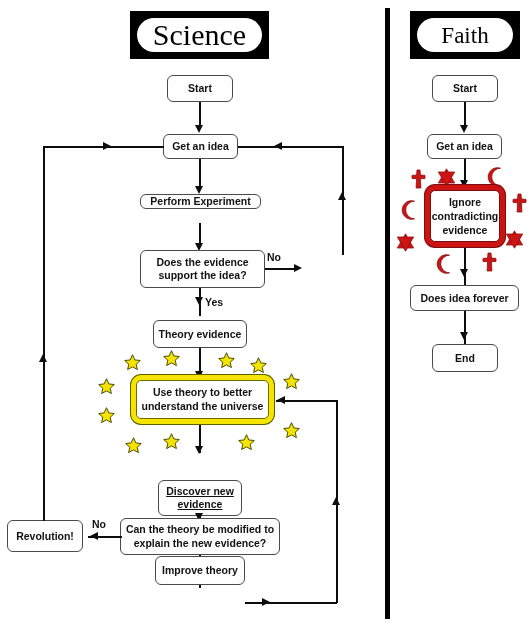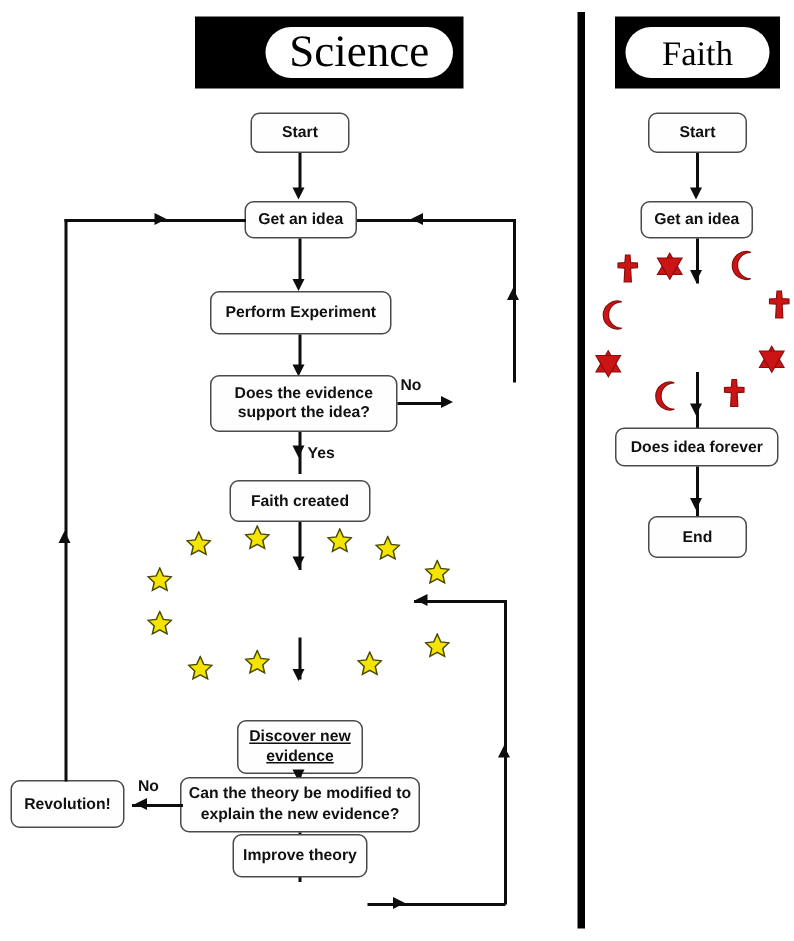--- a/index.html
+++ b/index.html
@@ -13,21 +13,21 @@
   
   .banner{
     position:absolute;background:#000;display:flex;align-items:center;justify-content:center;
   }
   .banner-inner{
     background:#fff;border-radius:22px;width:calc(100% - 14px);height:calc(100% - 14px);
     display:flex;align-items:center;justify-content:center;
     font-family:"Liberation Serif", serif;
     color:#000;line-height:1;
   }
-  #banner-science{left:130px;top:11px;width:139px;height:48px;padding-left:40px;}
+  #banner-science{left:130px;top:11px;width:139px;height:48px;}
   #banner-science .banner-inner{font-size:30px;}
   #banner-faith{left:410px;top:11px;width:110px;height:48px;}
   #banner-faith .banner-inner{font-size:23px;}
 
   
   .node{
     position:absolute;box-sizing:border-box;
     background:#fefefe;border:1px solid #4a4a4a;border-radius:6px;
     display:flex;align-items:center;justify-content:center;text-align:center;
     font-size:10.5px;font-weight:bold;color:#111;line-height:1.22;
@@ -91,42 +91,42 @@
   <div class="node" style="left:167px;top:75px;width:66px;height:27px;">Start</div>
 
   <div class="ln lnv" style="left:199px;top:102px;height:24px;"></div>
   <div class="arw arw-d" style="left:195.3px;top:125px;"></div>
 
   <div class="node" style="left:163px;top:134px;width:75px;height:25px;">Get an idea</div>
 
   <div class="ln lnv" style="left:199px;top:159px;height:28px;"></div>
   <div class="arw arw-d" style="left:195.3px;top:186px;"></div>
 
-  <div class="node" style="left:140px;top:194px;width:121px;height:29px;">Perform Experiment</div>
+  <div class="node" style="left:140px;top:194px;width:121px;height:15px;">Perform Experiment</div>
 
   <div class="ln lnv" style="left:199px;top:223px;height:22px;"></div>
   <div class="arw arw-d" style="left:195.3px;top:243px;"></div>
 
   <div class="node two-line" style="left:140px;top:250px;width:125px;height:38px;">Does the evidence support the idea?</div>
 
   <div class="ln lnh" style="left:265px;top:268px;width:30px;"></div>
   <div class="arw arw-r" style="left:294px;top:264.3px;"></div>
   <div class="edge-label" style="left:267px;top:251px;">No</div>
 
 
   <div class="ln lnv" style="left:342px;top:146px;height:109px;"></div>
   <div class="ln lnh" style="left:238px;top:146px;width:106px;"></div>
   <div class="arw arw-l" style="left:274px;top:142.3px;"></div>
   <div class="arw arw-u" style="left:338.3px;top:192px;"></div>
 
   <div class="ln lnv" style="left:199px;top:288px;height:28px;"></div>
   <div class="arw arw-d" style="left:195.3px;top:297px;"></div>
   <div class="edge-label" style="left:205px;top:296px;">Yes</div>
 
-  <div class="node" style="left:153px;top:320px;width:94px;height:28px;">Faith created</div>
+  <div class="node" style="left:153px;top:320px;width:94px;height:28px;">Theory evidence</div>
 
   <div class="ln lnv" style="left:199px;top:348px;height:32px;"></div>
   <div class="arw arw-d" style="left:195.3px;top:371px;"></div>
 
   <svg class="star" style="left:124px;top:354px;" width="17" height="17" viewBox="0 0 24 24">
       <polygon points="12,1 15.3,8.4 23,9.2 17.2,14.5 18.9,22 12,18.1 5.1,22 6.8,14.5 1,9.2 8.7,8.4" fill="#f5e400" stroke="#4a4a00" stroke-width="1.4"></polygon>
     </svg>
   <svg class="star" style="left:163px;top:350px;" width="17" height="17" viewBox="0 0 24 24">
       <polygon points="12,1 15.3,8.4 23,9.2 17.2,14.5 18.9,22 12,18.1 5.1,22 6.8,14.5 1,9.2 8.7,8.4" fill="#f5e400" stroke="#4a4a00" stroke-width="1.4"></polygon>
     </svg>
@@ -154,20 +154,21 @@
   <svg class="star" style="left:163px;top:433px;" width="17" height="17" viewBox="0 0 24 24">
       <polygon points="12,1 15.3,8.4 23,9.2 17.2,14.5 18.9,22 12,18.1 5.1,22 6.8,14.5 1,9.2 8.7,8.4" fill="#f5e400" stroke="#4a4a00" stroke-width="1.4"></polygon>
     </svg>
   <svg class="star" style="left:238px;top:434px;" width="17" height="17" viewBox="0 0 24 24">
       <polygon points="12,1 15.3,8.4 23,9.2 17.2,14.5 18.9,22 12,18.1 5.1,22 6.8,14.5 1,9.2 8.7,8.4" fill="#f5e400" stroke="#4a4a00" stroke-width="1.4"></polygon>
     </svg>
   <svg class="star" style="left:196px;top:352px;" width="14" height="14" viewBox="0 0 24 24">
       <polygon points="12,1 15.3,8.4 23,9.2 17.2,14.5 18.9,22 12,18.1 5.1,22 6.8,14.5 1,9.2 8.7,8.4" fill="#f5e400" stroke="#4a4a00" stroke-width="1.4" opacity="0"></polygon>
     </svg>
 
+  <div class="node node-yellow two-line" style="left:136px;top:380px;width:133px;height:39px;">Use theory to better understand the universe</div>
 
   <div class="ln lnv" style="left:199px;top:425px;height:28px;"></div>
   <div class="arw arw-d" style="left:195.3px;top:446px;"></div>
 
   <div class="node two-line" style="left:158px;top:480px;width:84px;height:36px;text-decoration:underline;">Discover new evidence</div>
 
   <div class="ln lnv" style="left:199px;top:516px;height:18px;"></div>
   <div class="arw arw-d" style="left:195.3px;top:513px;"></div>
 
   <div class="node two-line" style="left:120px;top:518px;width:160px;height:37px;">Can the theory be modified to explain the new evidence?</div>
@@ -238,20 +239,21 @@
   </svg>
 
   <svg class="sym" style="left:433px;top:253px;" width="20" height="22" viewBox="0 0 20 22">
     <path d="M16.5 2.2 A9.3 9.3 0 1 0 16.5 19.8 A7.3 7.3 0 1 1 16.5 2.2 Z" fill="#cc1414" stroke="#8a0d0d" stroke-width="0.8"></path>
   </svg>
 
   <svg class="sym" style="left:482px;top:252px;" width="15" height="20" viewBox="0 0 15 20">
     <path d="M6 1 L9 1 L9.4 6 L14 6.4 L14 9.4 L9.4 9.8 L9.9 19 L5.1 19 L5.6 9.8 L1 9.4 L1 6.4 L5.6 6 Z" fill="#cc1414" stroke="#8a0d0d" stroke-width="0.8"></path>
   </svg>
 
+  <div class="node node-red" style="left:430px;top:190px;width:70px;height:52px;line-height:1.35;">Ignore contradicting evidence</div>
 
   <div class="ln lnv" style="left:464px;top:248px;height:38px;"></div>
   <div class="arw arw-d" style="left:460.3px;top:269px;"></div>
 
   <div class="node" style="left:410px;top:285px;width:109px;height:26px;">Does idea forever</div>
 
   <div class="ln lnv" style="left:464px;top:311px;height:33px;"></div>
   <div class="arw arw-d" style="left:460.3px;top:332px;"></div>
 
   <div class="node" style="left:432px;top:344px;width:66px;height:28px;text-align:right;">End</div>

